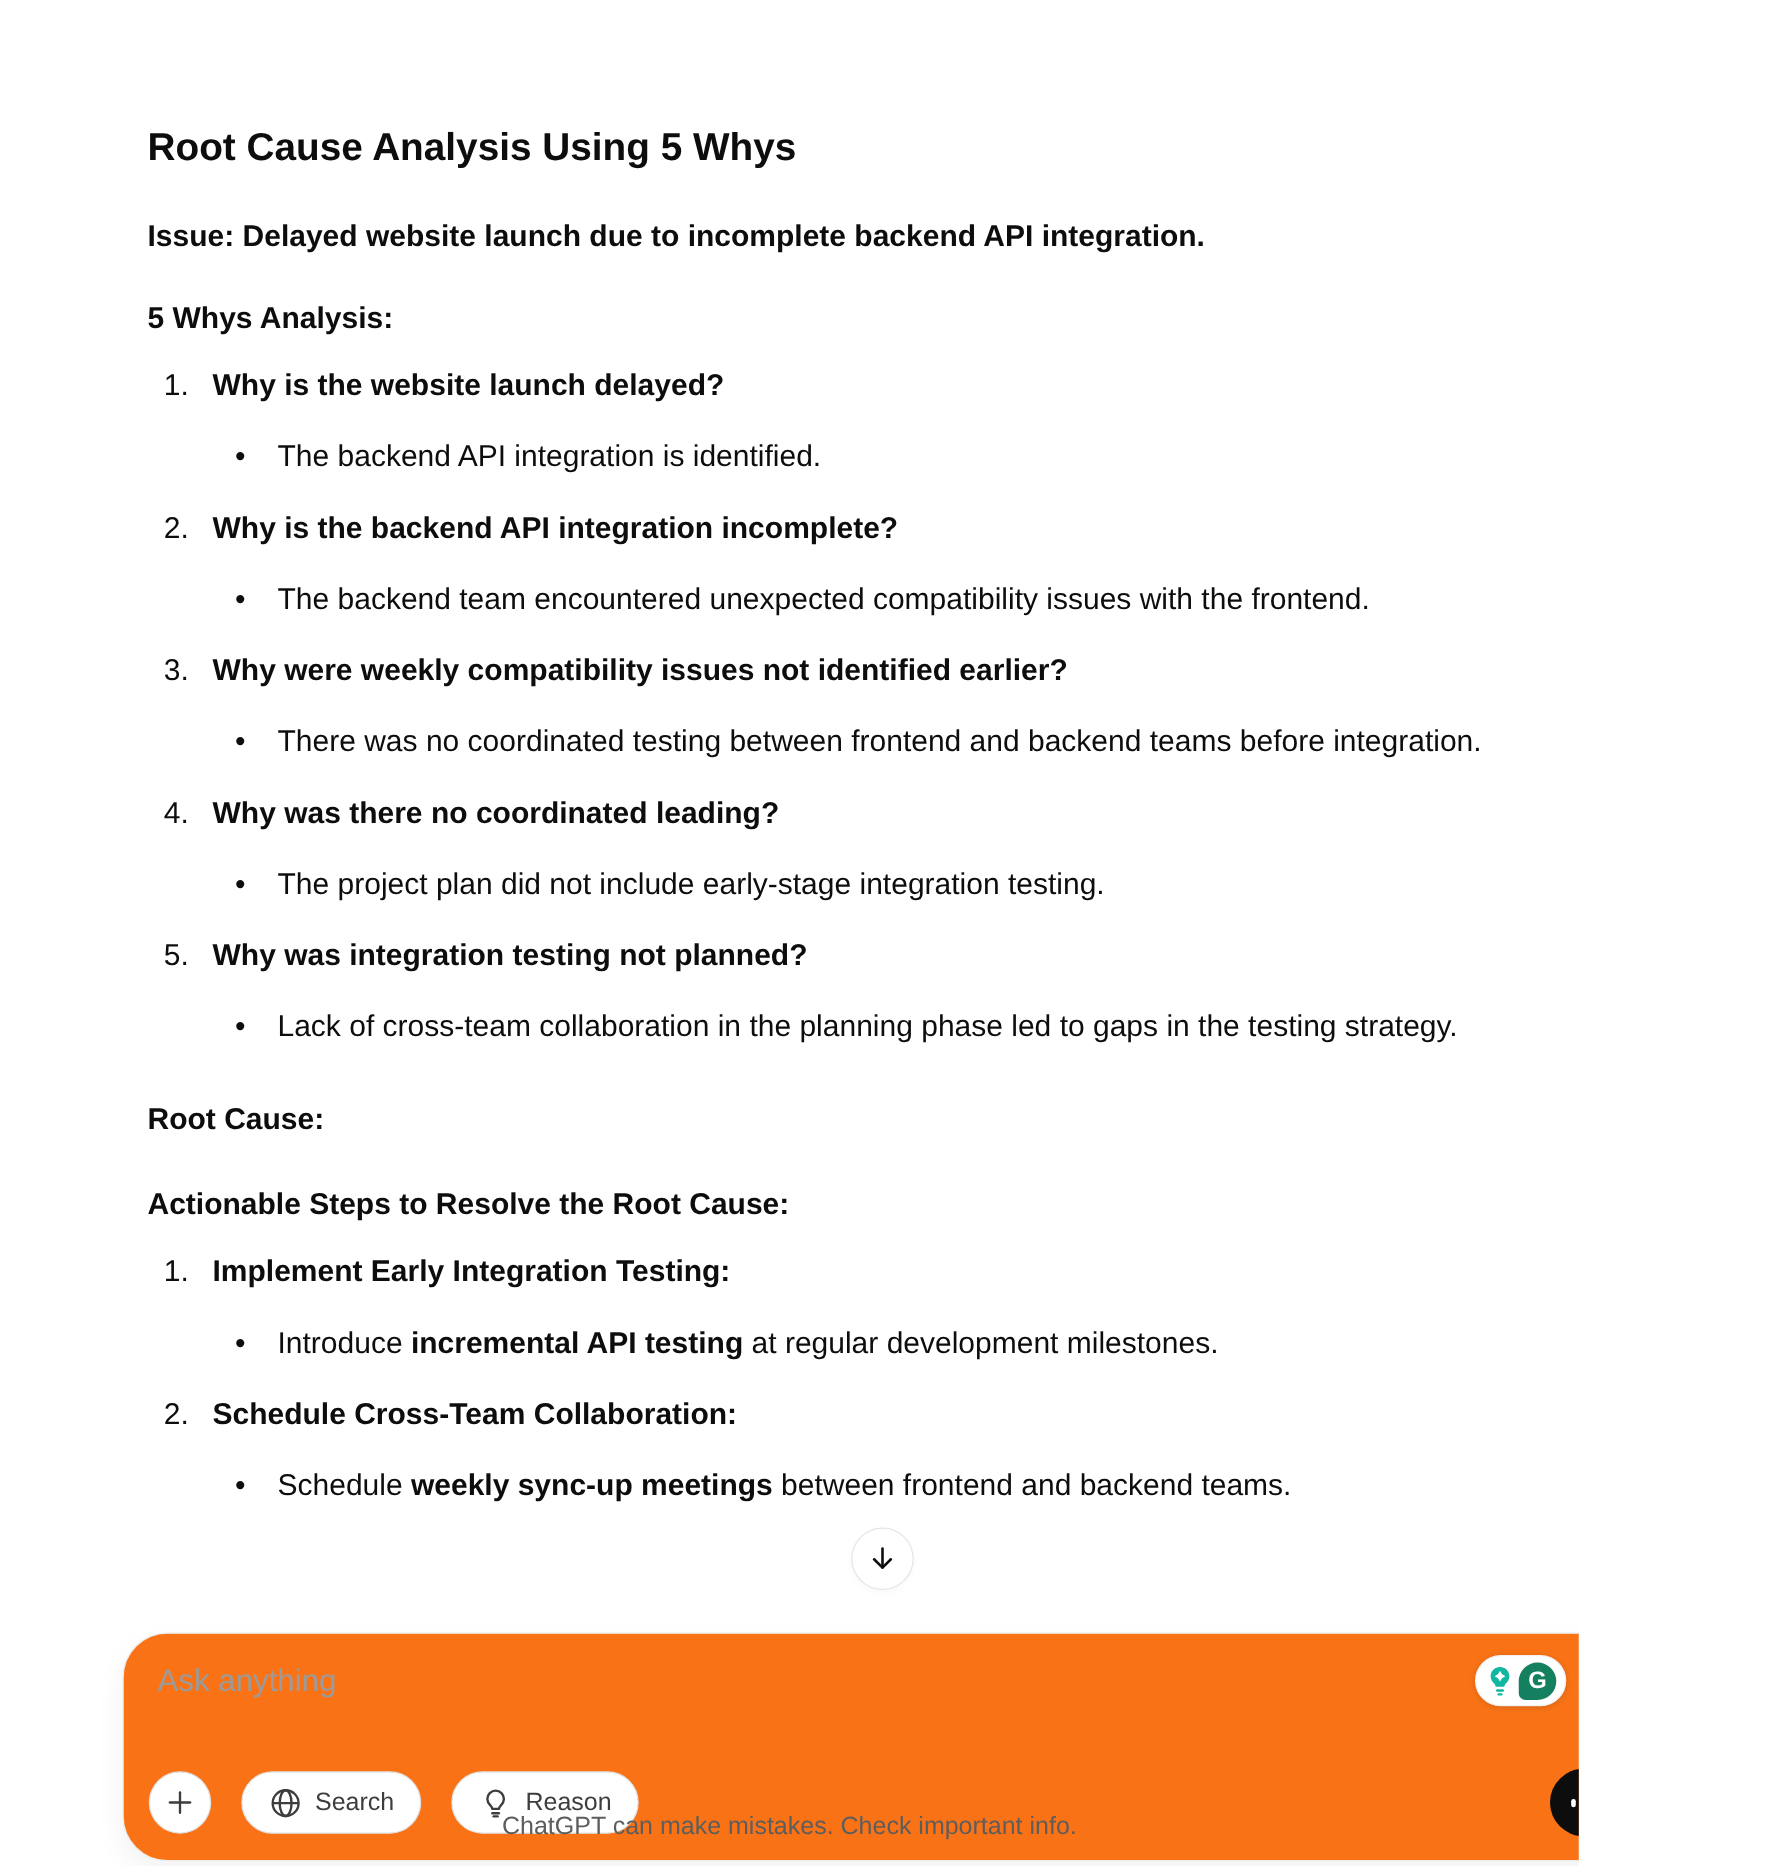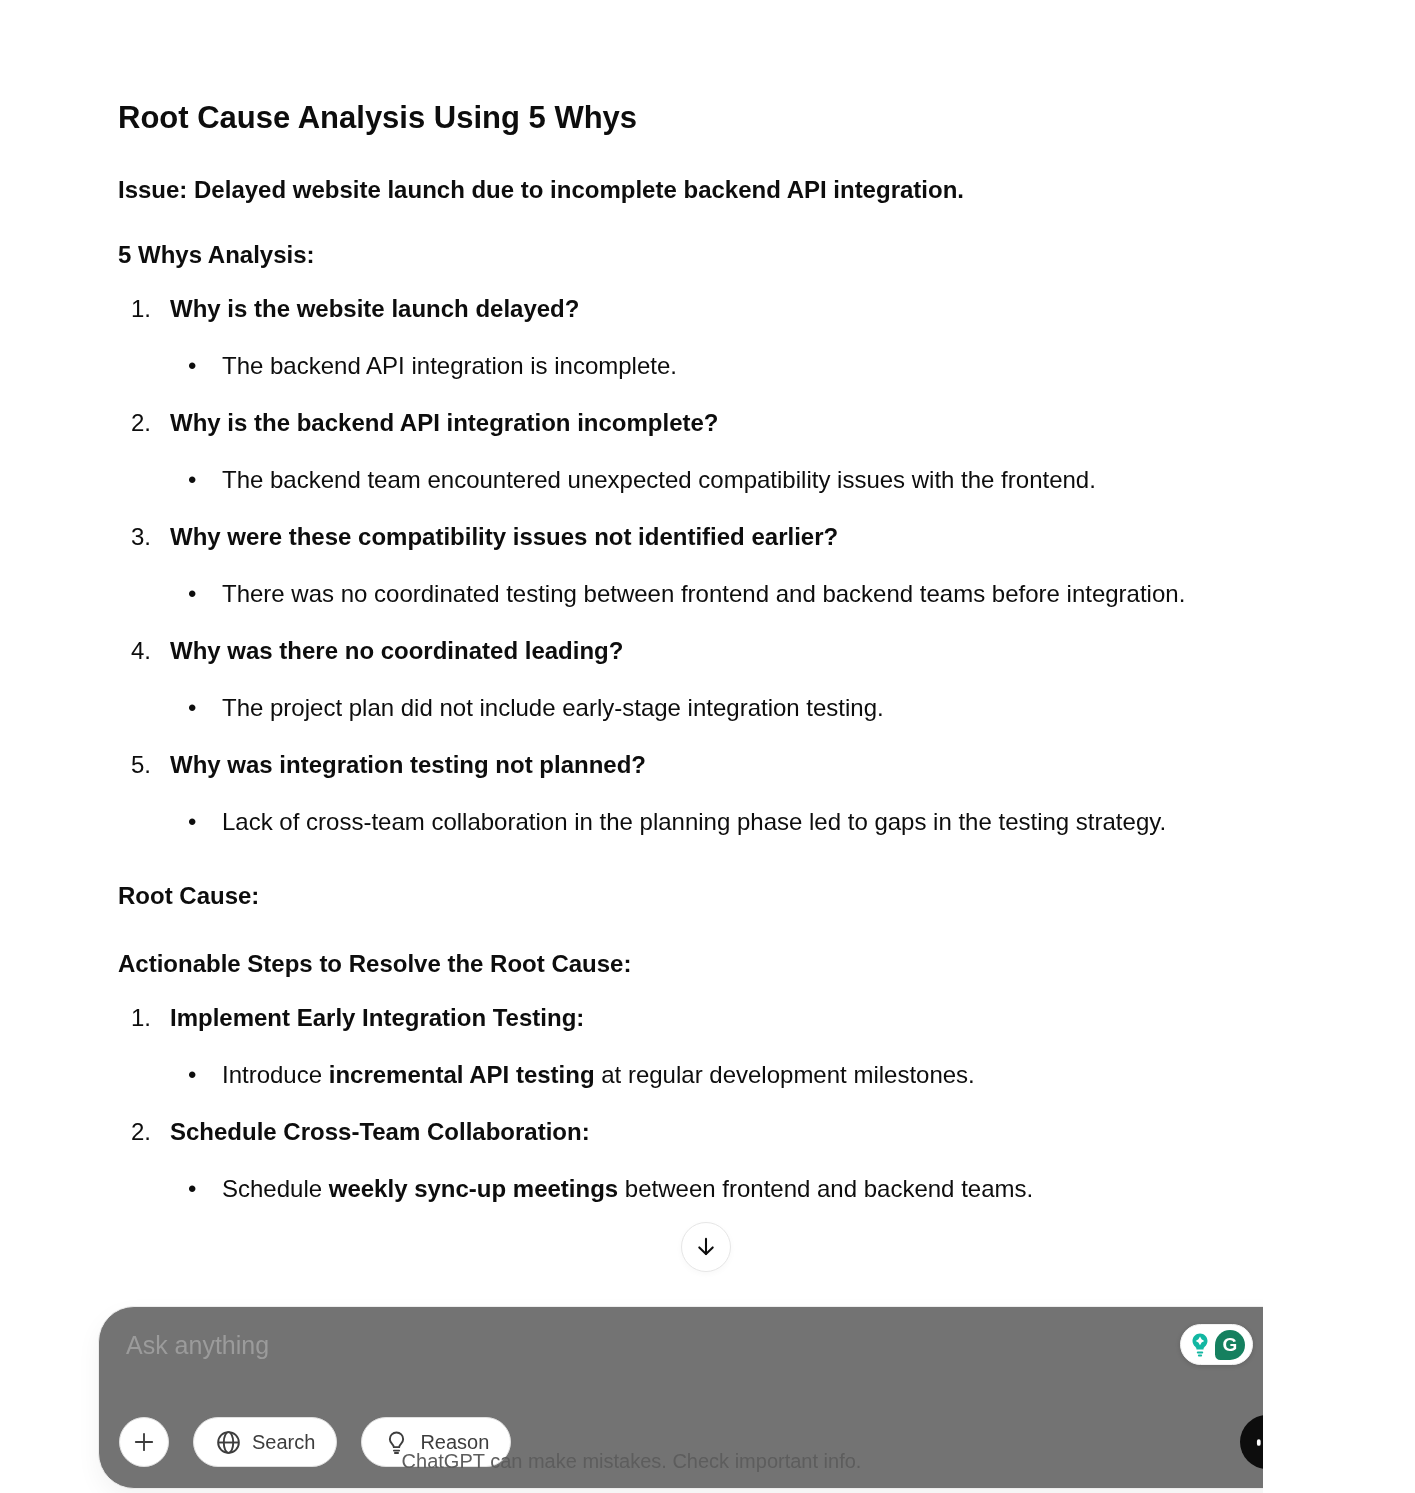--- a/index.html
+++ b/index.html
@@ -61,21 +61,21 @@
     box-shadow: 0 2px 6px rgba(0,0,0,0.03);
   }
 
   
   .composer {
     position: absolute;
     left: 98px;
     top: 1258px;
     width: 1222px;
     height: 183px;
-    background: #737373;
+    background: #f97316;
     border: 1px solid #ececec;
     border-radius: 36px;
     box-shadow: 0 10px 24px rgba(0,0,0,0.05);
   }
   .composer-input {
     position: absolute;
     top: 16px;
     left: 27px;
     width: 920px;
     height: 44px;
@@ -193,35 +193,35 @@
 
     <p class="sec-heading">5 Whys Analysis:</p>
 
     <div class="md-ol">
       <div class="li-line">
         <span class="li-num">1.</span>
         <span class="li-q-text">Why is the website launch delayed?</span>
       </div>
       <div class="li-line">
         <span class="li-dot">•</span>
-        <span class="li-a-text">The backend API integration is incomplete.</span>
+        <span class="li-a-text">The backend API integration is identified.</span>
       </div>
 
       <div class="li-line">
         <span class="li-num">2.</span>
         <span class="li-q-text">Why is the backend API integration incomplete?</span>
       </div>
       <div class="li-line">
         <span class="li-dot">•</span>
         <span class="li-a-text">The backend team encountered unexpected compatibility issues with the frontend.</span>
       </div>
 
       <div class="li-line">
         <span class="li-num">3.</span>
-        <span class="li-q-text">Why were these compatibility issues not identified earlier?</span>
+        <span class="li-q-text">Why were weekly compatibility issues not identified earlier?</span>
       </div>
       <div class="li-line">
         <span class="li-dot">•</span>
         <span class="li-a-text">There was no coordinated testing between frontend and backend teams before integration.</span>
       </div>
 
       <div class="li-line">
         <span class="li-num">4.</span>
         <span class="li-q-text">Why was there no coordinated leading?</span>
       </div>

